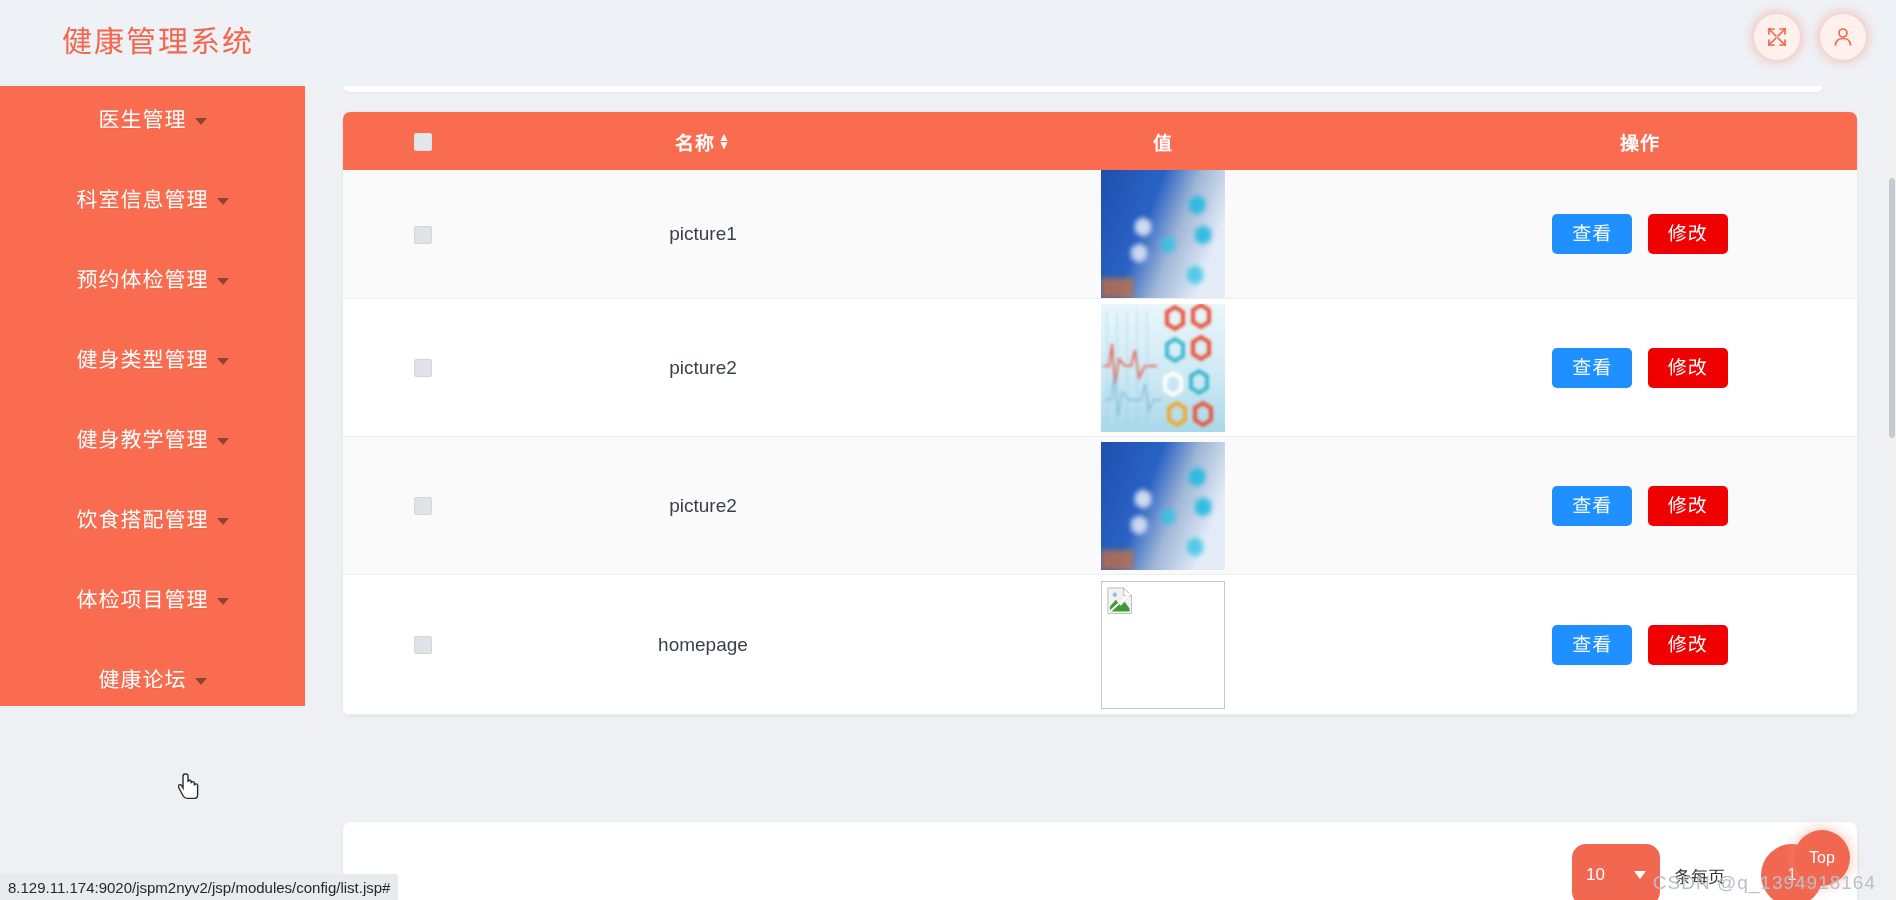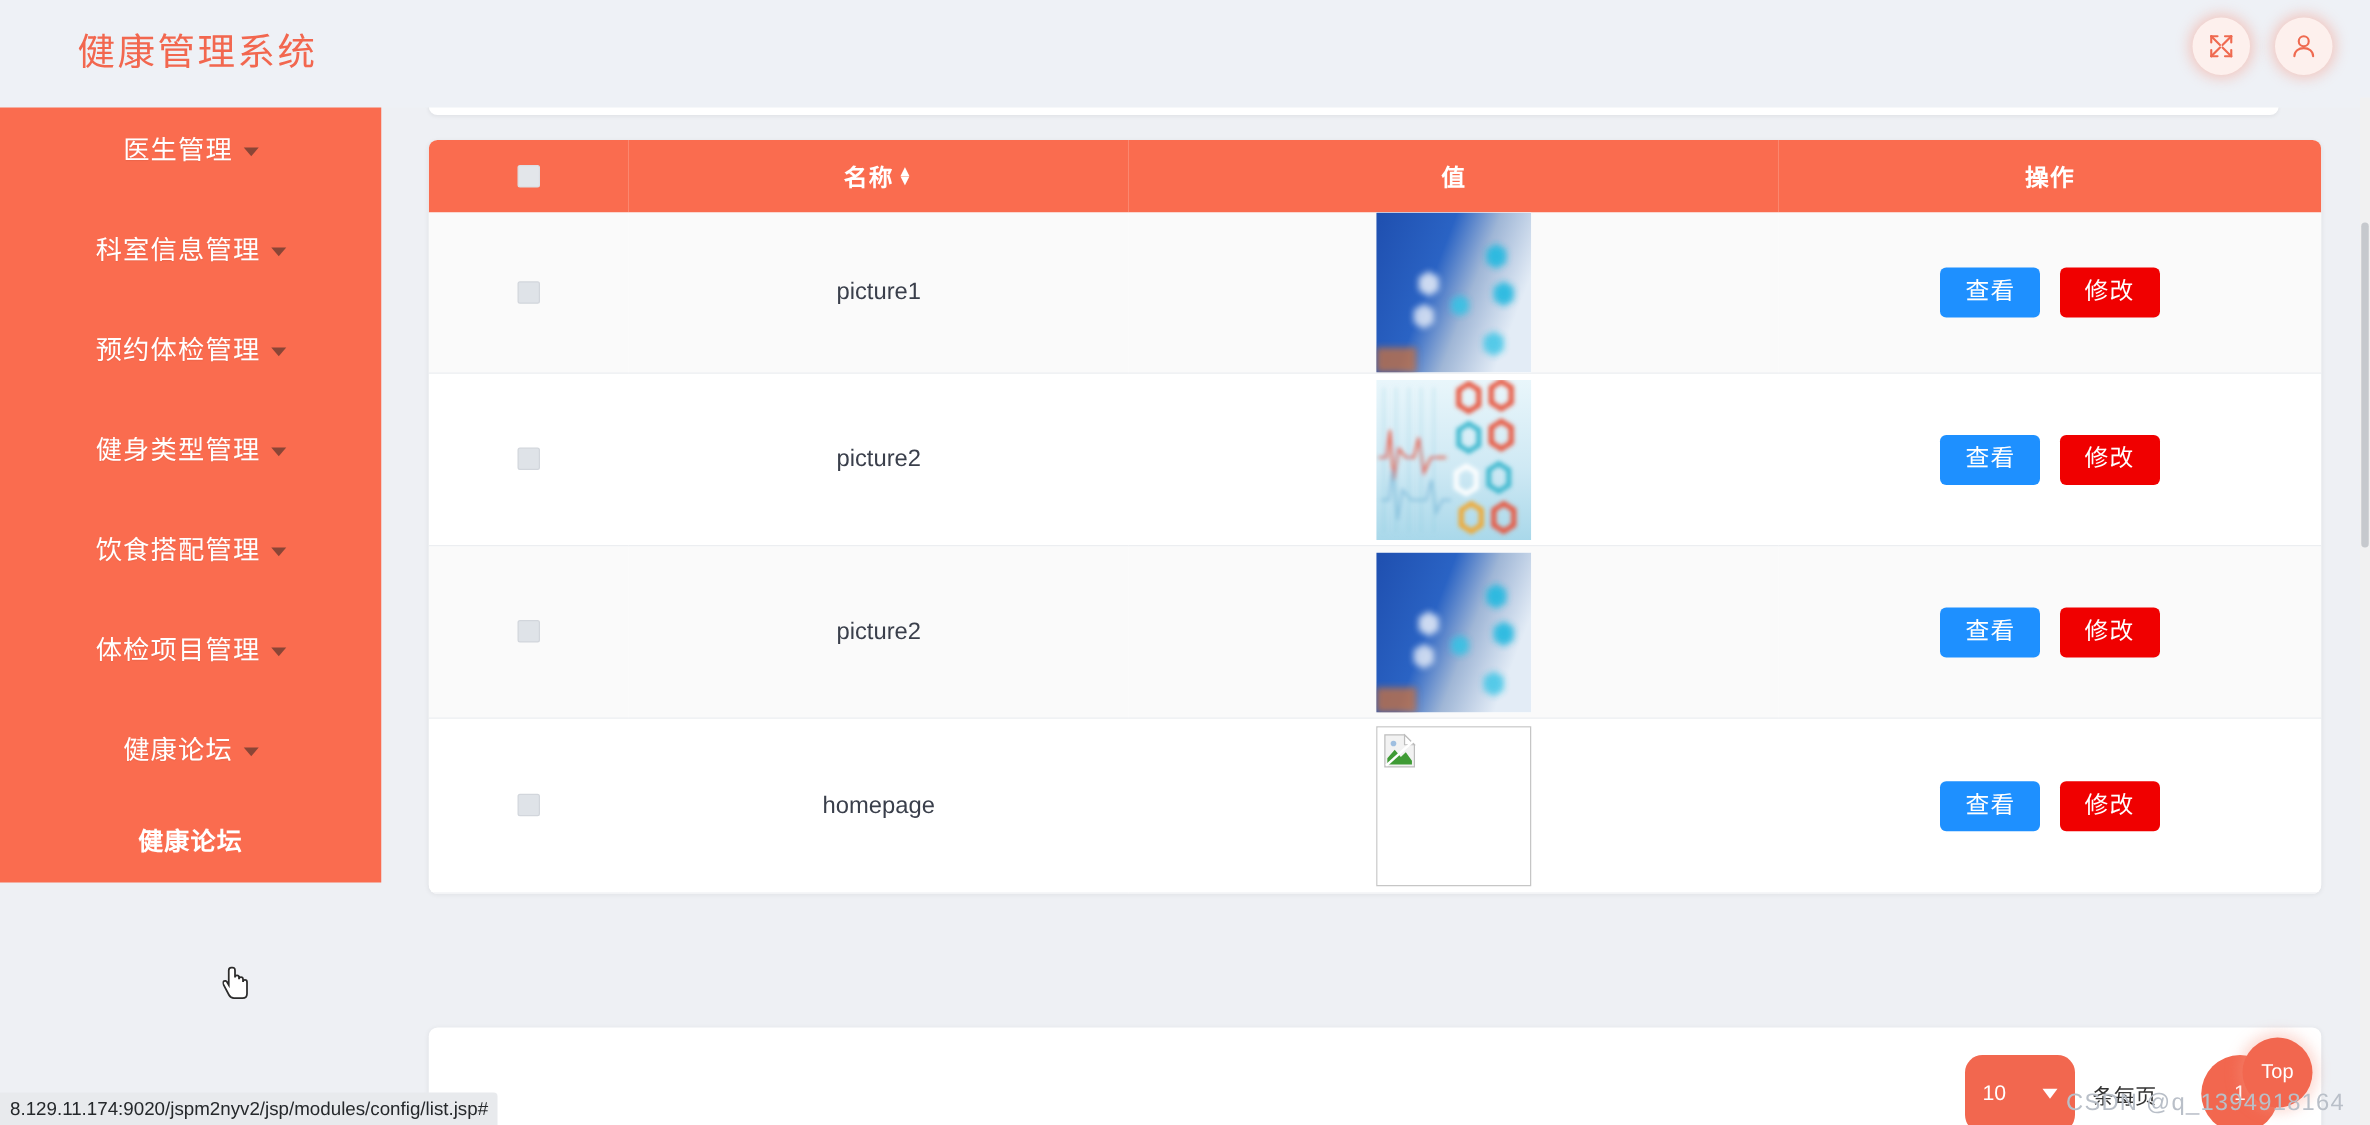--- a/index.html
+++ b/index.html
@@ -275,20 +275,24 @@
     <div class="menu-item">
       <span>科室信息管理</span>
       <span class="caret"></span>
     </div>
     <div class="menu-item">
       <span>预约体检管理</span>
       <span class="caret"></span>
     </div>
     <div class="menu-item">
       <span>健身类型管理</span>
+      <span class="caret"></span>
+    </div>
+    <div class="menu-item">
+      <span>健身教学管理</span>
       <span class="caret"></span>
     </div>
     <div class="menu-item">
       <span>饮食搭配管理</span>
       <span class="caret"></span>
     </div>
     <div class="menu-item">
       <span>体检项目管理</span>
       <span class="caret"></span>
     </div>

